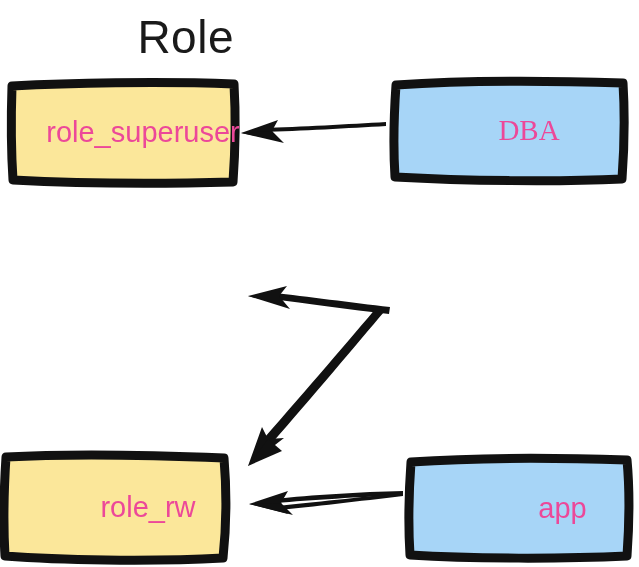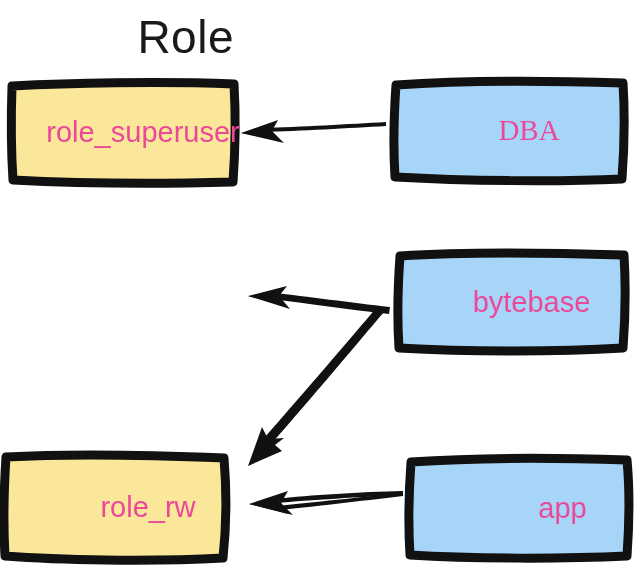--- a/index.html
+++ b/index.html
@@ -124,26 +124,20 @@
     <div class="node-label">role_rw</div>
   </div>
 
   <div class="node" id="node-dba">
     <svg viewBox="0 0 240 108" width="240" height="108" xmlns="http://www.w3.org/2000/svg" aria-hidden="true">
       <path d="M7,9 C80,4 170,5 234,7 C236,40 235,76 233,103 C168,106 76,105 6,101 C4,70 5,38 7,9 Z" fill="#a7d5f7" stroke="#111111" stroke-width="9" stroke-linejoin="round" stroke-linecap="round"></path>
     </svg>
     <div class="node-label">DBA</div>
   </div>
 
-  <div class="node" id="node-bytebase">
-    <svg viewBox="0 0 235 108" width="235" height="108" xmlns="http://www.w3.org/2000/svg" aria-hidden="true">
-      <path d="M6,8 C80,3 166,5 230,7 C232,40 231,74 229,100 C164,104 74,104 5,100 C3,70 4,36 6,8 Z" fill="#a7d5f7" stroke="#111111" stroke-width="9" stroke-linejoin="round" stroke-linecap="round"></path>
-    </svg>
-    <div class="node-label">bytebase</div>
-  </div>
 
   <div class="node" id="node-app">
     <svg viewBox="0 0 228 108" width="228" height="108" xmlns="http://www.w3.org/2000/svg" aria-hidden="true">
       <path d="M6,8 C78,3 162,4 222,6 C225,38 224,74 222,102 C158,105 70,105 5,101 C3,70 4,36 6,8 Z" fill="#a7d5f7" stroke="#111111" stroke-width="9" stroke-linejoin="round" stroke-linecap="round"></path>
     </svg>
     <div class="node-label">app</div>
   </div>
 
 </div>
 

